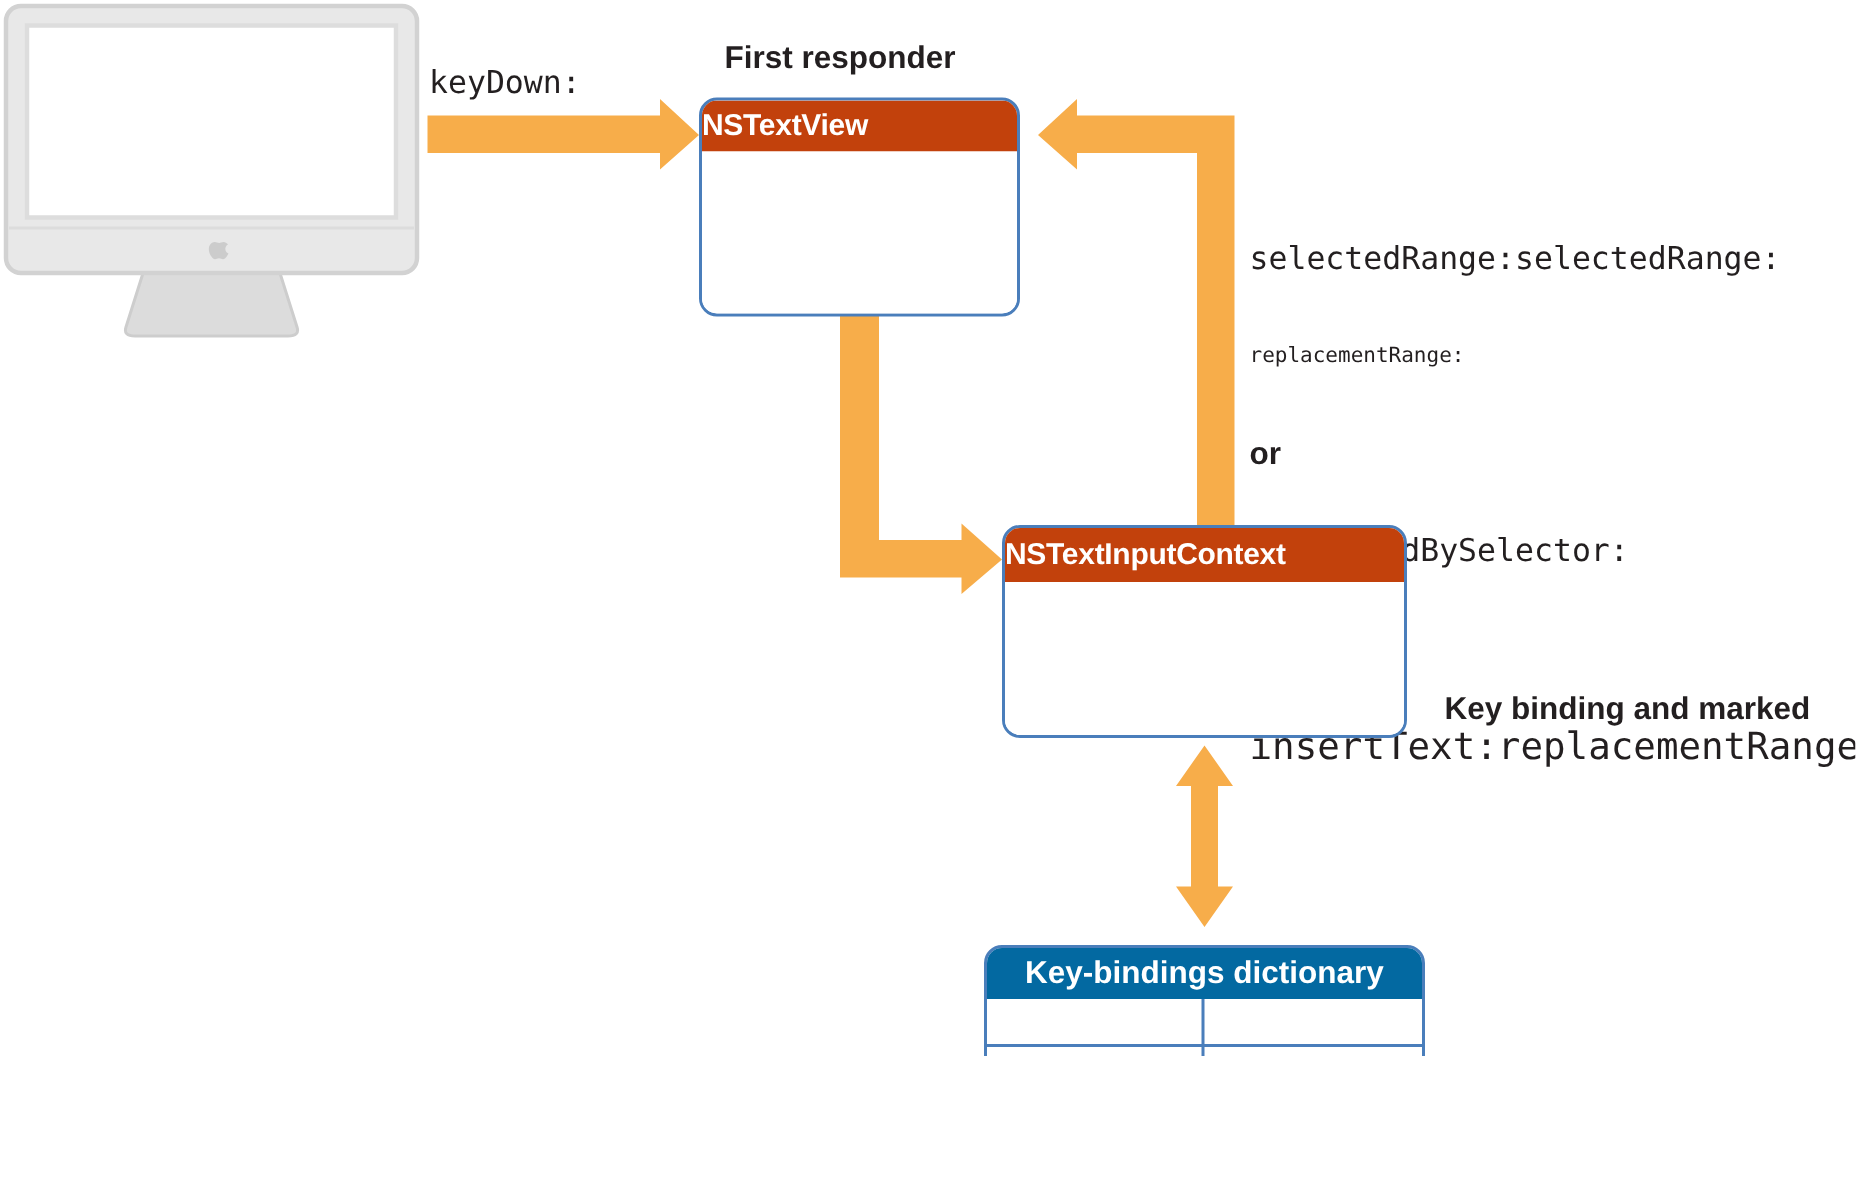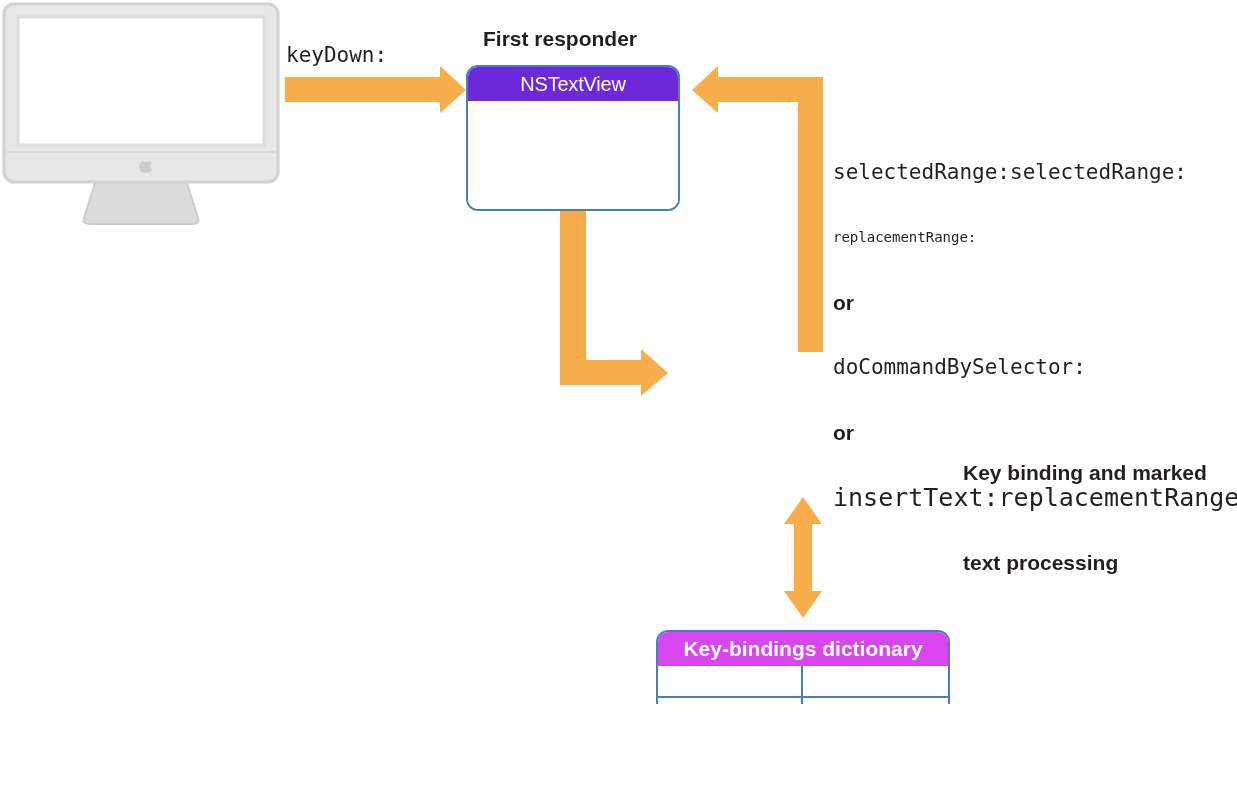--- a/index.html
+++ b/index.html
@@ -26,41 +26,40 @@
   .node-box {
     position: absolute;
     background: #ffffff;
     border: 2px solid #4a7ebb;
     border-radius: 12px;
     box-sizing: border-box;
     overflow: hidden;
     z-index: 5;
   }
   .node-header {
-    background: #6d28d9;
+    background: #c2410c;
     color: #ffffff;
-    font-weight: normal;
-    text-align: center;
+    font-weight: bold;
     letter-spacing: -0.2px;
     box-sizing: border-box;
   }
   .node-body { background: #ffffff; }
 
   
   .dict-box {
     position: absolute;
     background: #ffffff;
     border: 2px solid #4a7ebb;
     border-radius: 12px;
     box-sizing: border-box;
     overflow: hidden;
     z-index: 5;
   }
   .dict-header {
-    background: #d946ef;
+    background: #0369a1;
     color: #ffffff;
     font-weight: bold;
     text-align: center;
     font-size: 21px;
     line-height: 34px;
     height: 34px;
     box-sizing: border-box;
   }
   .dict-row {
     display: flex;
@@ -199,20 +198,24 @@
     </g>
   </svg>
 
   <div class="label label-bold" style="left:483px; top:27px;">First responder</div>
 
   <div class="node-box" style="left:466px; top:65px; width:214px; height:146px;">
     <div class="node-header" style="font-size:20px; line-height:34px; height:34px;">NSTextView</div>
     <div class="node-body" style="height:108px;"></div>
   </div>
 
+  <div class="node-box" style="left:668px; top:350px; width:270px; height:142px;">
+    <div class="node-header" style="font-size:20px; line-height:36px; height:36px;">NSTextInputContext</div>
+    <div class="node-body" style="height:102px;"></div>
+  </div>
 
   <div class="dict-box" style="left:656px; top:630px; width:294px; height:168px;">
     <div class="dict-header">Key-bindings dictionary</div>
     <div class="dict-row" style="height:32px;">
       <div class="dict-cell"></div>
       <div class="dict-cell"></div>
     </div>
     <div class="dict-row" style="height:32px;">
       <div class="dict-cell"></div>
       <div class="dict-cell"></div>
@@ -239,16 +242,15 @@
     <span class="stack-line mono" style="font-size:21px; line-height:29px;">selectedRange:selectedRange:</span>
     <span class="stack-line mono" style="font-size:14px; line-height:29px;">replacementRange:</span>
     <span class="stack-line sans" style="font-size:21px; line-height:29px;">or</span>
     <span class="stack-line mono" style="font-size:21px; line-height:29px;">doCommandBySelector:</span>
     <span class="stack-line sans" style="font-size:21px; line-height:29px;">or</span>
     <span class="stack-line mono" style="font-size:25px; line-height:29px;">insertText:replacementRange</span>
   </div>
 
   <div class="label label-sans" style="left:963px; top:398px; line-height:30px;">
     <span class="stack-line sans">Key binding and marked</span>
-    <span class="stack-line sans">text processing</span>
   </div>
 
 </div>
 
 </body></html>

